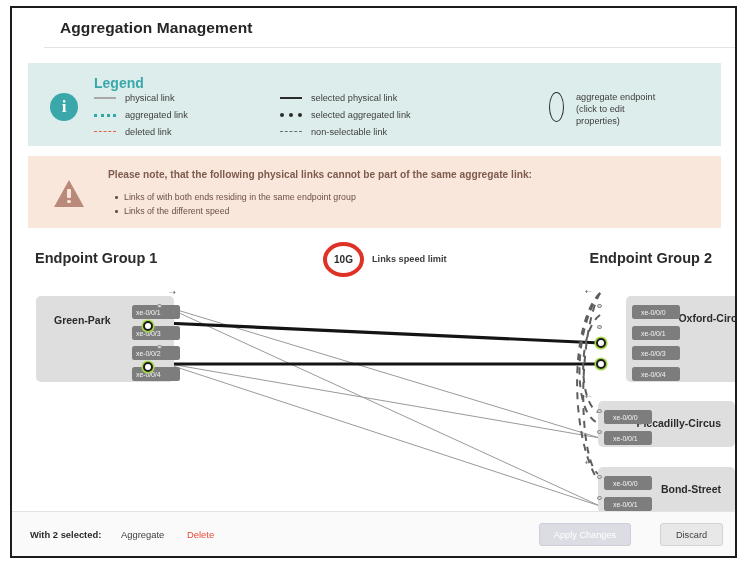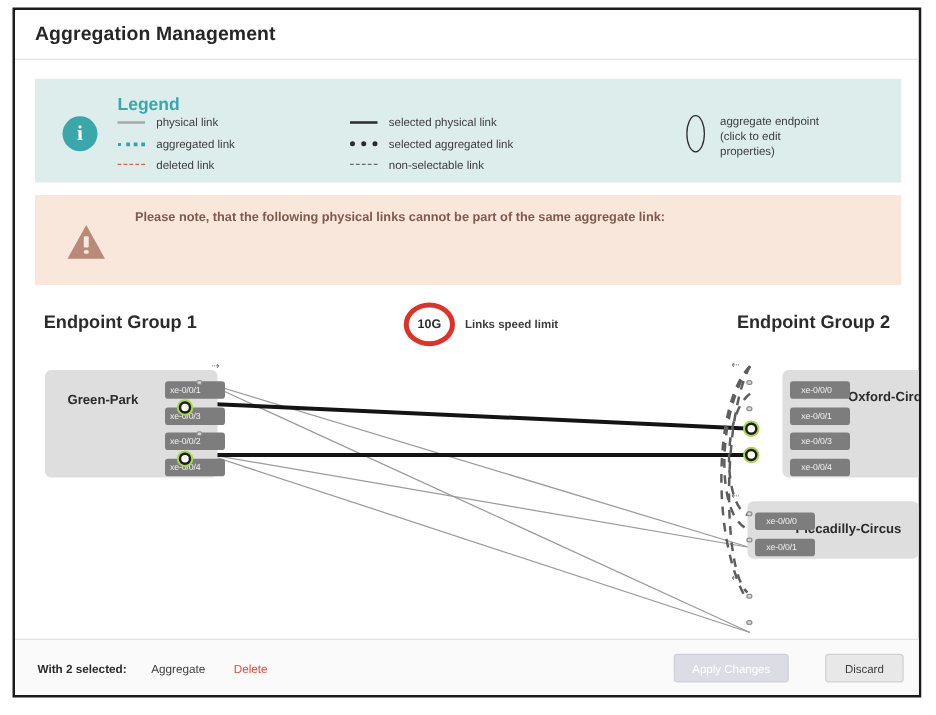--- a/index.html
+++ b/index.html
@@ -3,21 +3,21 @@
 <meta charset="utf-8">
 <style>
   html,body{margin:0;padding:0;background:#ffffff;}
   body{
     width:749px;height:572px;overflow:hidden;
     font-family:"Liberation Sans", sans-serif;
     color:#333;
   }
   .app-window{
     position:absolute;left:10px;top:6px;width:727px;height:552px;
-    background:#ffffff;border:2px solid #1c1c1c;box-sizing:border-box;
+    background:#ffffff;border:2px solid #1c1c1c;box-sizing:border-box;padding-left:32px;
   }
   
   .titlebar{
     height:40px;border-bottom:1px solid #e4e4e4;
     display:flex;align-items:center;padding:0 0 0 16px;box-sizing:border-box;
   }
   .titlebar .title{
     font-size:15.5px;font-weight:bold;color:#262626;letter-spacing:.1px;
   }
   
@@ -197,20 +197,24 @@
     </div>
   </div>
 
   <div class="warn-panel">
     <div class="warn-icon">
       <div class="tri"></div>
         <div class="bang"></div>
         <div class="dot"></div>
     </div>
     <div class="warn-head">Please note, that the following physical links cannot be part of the same aggregate link:</div>
+    <ul class="warn-list">
+      <li>Links of with both ends residing in the same endpoint group</li>
+      <li>Links of the different speed</li>
+    </ul>
   </div>
 
   <div class="grp-head grp-left">Endpoint Group 1</div>
   <div class="grp-head grp-right">Endpoint Group 2</div>
   <div class="speed-badge">10G</div>
   <div class="speed-label">Links speed limit</div>
 
   <div class="canvas">
     <svg width="723" height="243">
 
@@ -276,20 +280,29 @@
           <span class="ptxt">xe-0/0/0</span>
         </div>
       <div class="port" style="left:6px;top:30px;">
           <span class="ptxt">xe-0/0/1</span>
         </div>
     </div>
     <div class="dot-plain" style="left:585px;top:125.6px;"></div>
     <div class="dot-plain" style="left:585px;top:146.6px;"></div>
     <div class="grp-arrow" style="left:573px;top:110px;">⇠</div>
 
+    <div class="node right" style="left:586px;top:184px;width:137px;height:46px;">
+      <div class="nname">Bond-Street</div>
+      <div class="port" style="left:6px;top:9px;">
+          <span class="ptxt">xe-0/0/0</span>
+        </div>
+      <div class="port" style="left:6px;top:30px;">
+          <span class="ptxt">xe-0/0/1</span>
+        </div>
+    </div>
     <div class="dot-plain" style="left:585px;top:191.6px;"></div>
     <div class="dot-plain" style="left:585px;top:212.6px;"></div>
     <div class="grp-arrow" style="left:573px;top:176px;">⇠</div>
   </div>
 
   <div class="footer">
     <span class="f-label">With 2 selected:</span>
     <span class="f-aggregate">Aggregate</span>
     <span class="f-delete">Delete</span>
     <div class="btn btn-apply">Apply Changes</div>

